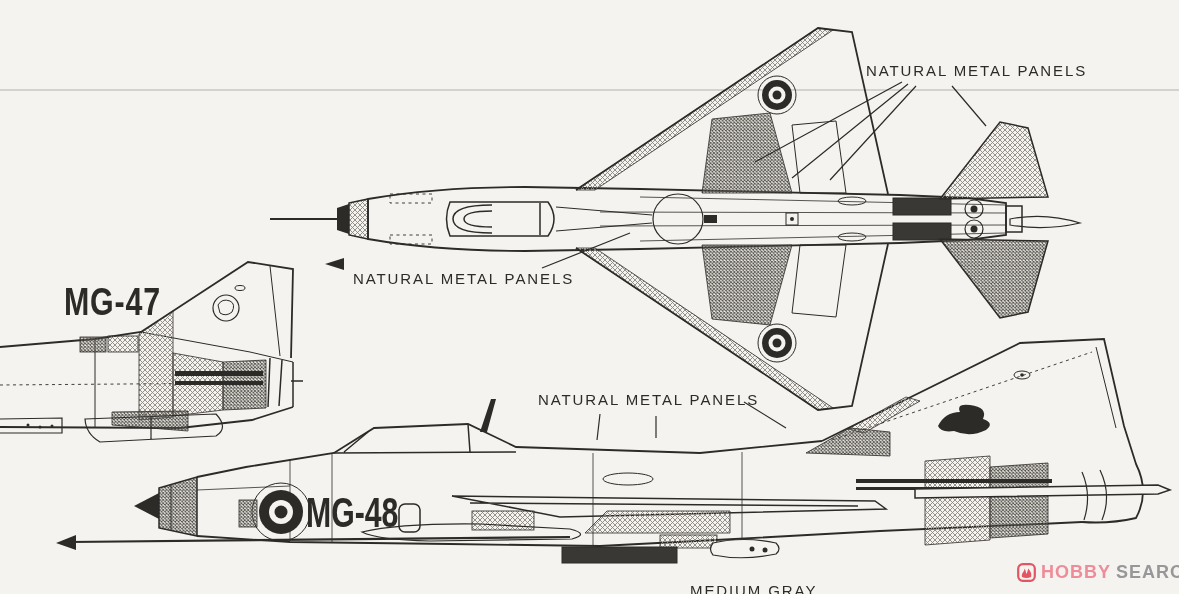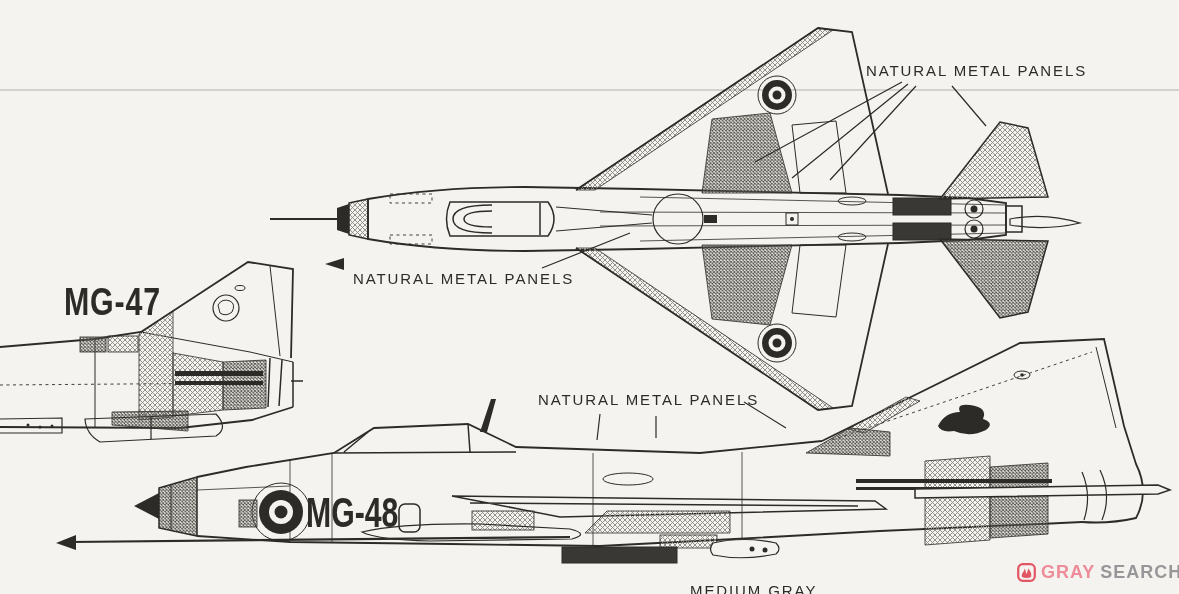--- a/index.html
+++ b/index.html
@@ -201,17 +201,17 @@
   <div class="tech-label label-gray">MEDIUM GRAY</div>
 
   <div class="code-label code-mg47">MG-47</div>
   <div class="code-label code-mg48">MG-48</div>
 
   <div class="watermark">
     <svg width="19" height="19" viewBox="0 0 19 19">
       <rect x="1.2" y="1.2" width="16.6" height="16.6" rx="4.5" fill="none" stroke="var(--brand-pink)" stroke-width="2.2"></rect>
       <path d="M5,14 C4,10 7.5,9 7.5,5.5 C9.2,7.5 8.4,9 9.5,11 C10.6,9 10.4,7.5 11.5,5.5 C13.5,9 15,10 14,14 Q9.5,16 5,14 Z" fill="var(--brand-pink)"></path>
     </svg>
-    <span class="wm-hobby">GRAY</span>
+    <span class="wm-hobby">HOBBY</span>
     <span class="wm-search">SEARCH</span>
   </div>
 
 </div>
 
 </body></html>

